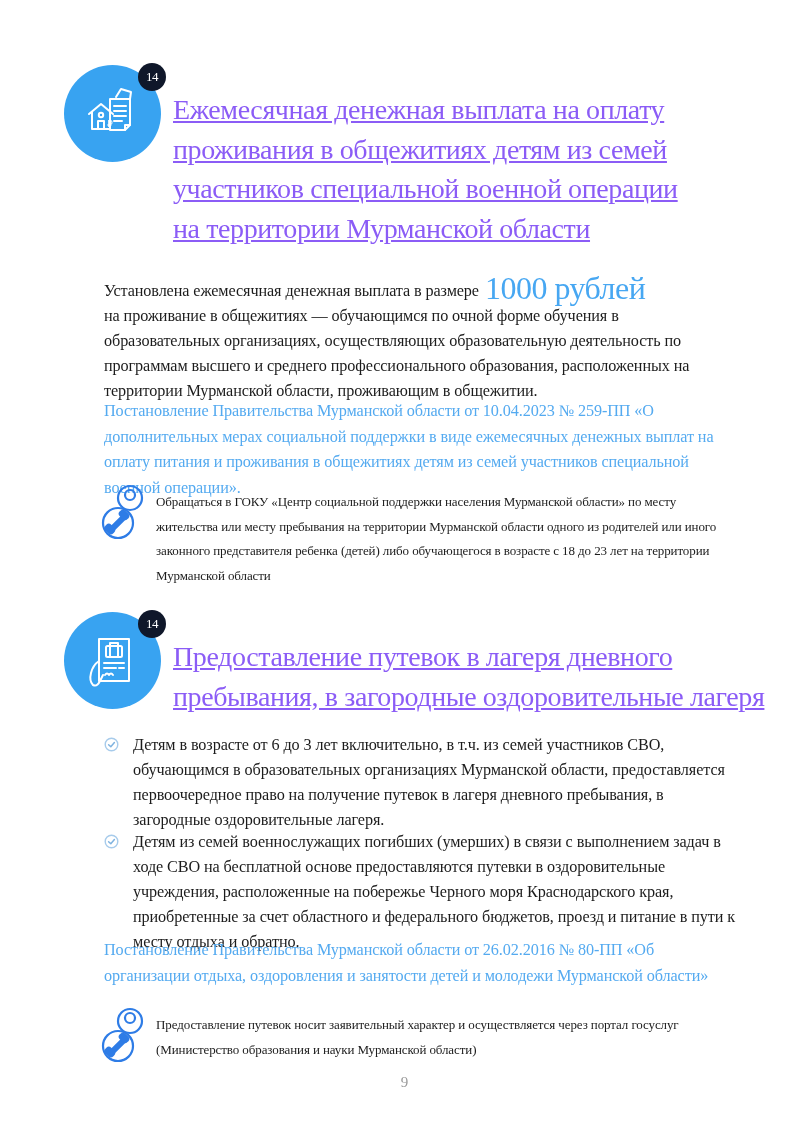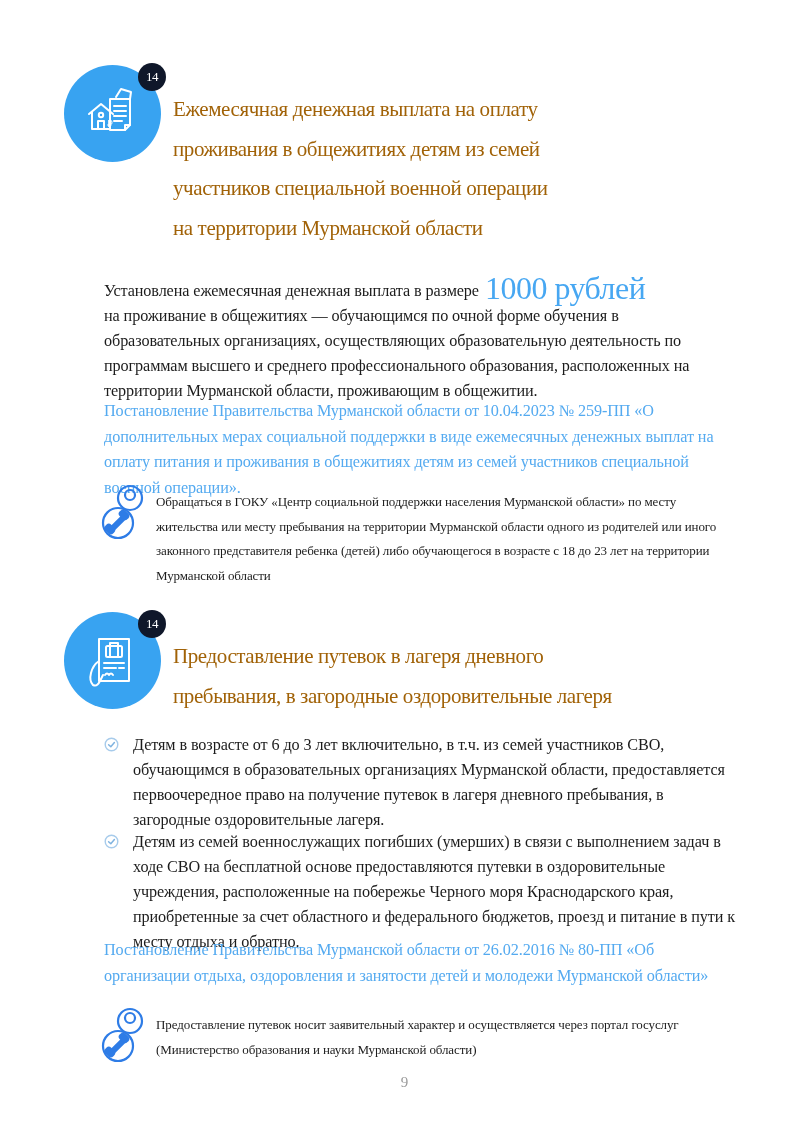--- a/index.html
+++ b/index.html
@@ -22,23 +22,24 @@
   .num-icon svg.glyph { position:absolute; left:19px; top:19px; }
   .badge {
     position:absolute; right:-5px; top:-2px; width:28px; height:28px;
     background:#0f172a; border-radius:50%;
     color:#fff; font-size:13px; text-align:center; line-height:28px;
     letter-spacing:-0.5px;
   }
 
   h2.sec-title {
     position:absolute; left:173px;
-    color:#a16207; font-weight:normal;
-    font-size:21px; line-height:39.5px; letter-spacing:-0.4px;
+    color:#8b5cf6; font-weight:normal;
+    font-size:28px; line-height:39.5px; letter-spacing:-0.4px;
     white-space:nowrap;
+    text-decoration:underline;
   }
 
   .body-text { font-size:16.2px; line-height:25px; letter-spacing:-0.1px; }
 
   .intro { position:absolute; left:104px; top:272px; width:630px; }
   .intro .amount {
     color:#47a7f2; font-size:32px; line-height:32px; letter-spacing:-0.5px;
     vertical-align:-3px; padding-left:6px;margin-top:44px;
   }
   .law {

